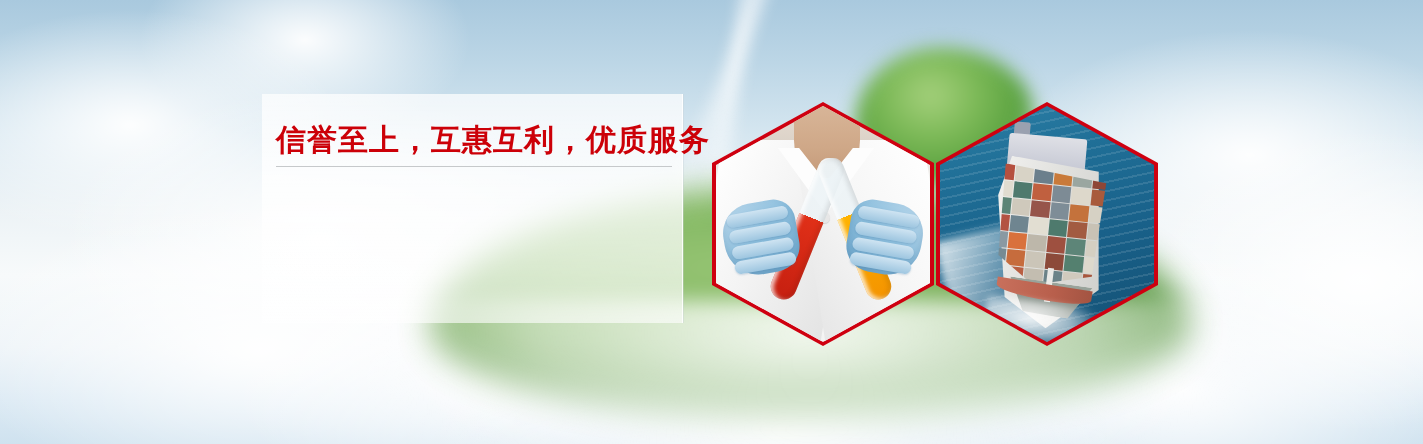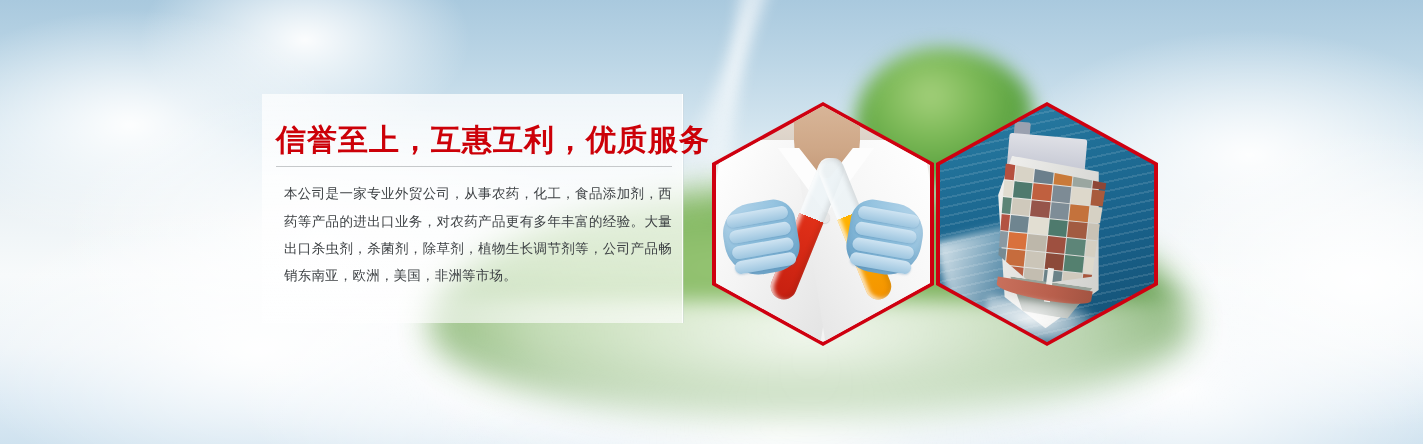--- a/index.html
+++ b/index.html
@@ -353,21 +353,20 @@
   <div class="cloud cloud-h"></div>
   <div class="rays"></div>
 
   <div class="earth"></div>
   <div class="tree"></div>
   <div class="earth-haze"></div>
 
   <div class="panel">
     <h1 class="panel-title">信誉至上，互惠互利，优质服务</h1>
     <div class="panel-divider"></div>
-    <p class="panel-body">本公司是一家专业外贸公司，从事农药，化工，食品添加剂，西药等产品的进出口业务，对农药产品更有多年丰富的经验。大量出口杀虫剂，杀菌剂，除草剂，植物生长调节剂等，公司产品畅销东南亚，欧洲，美国，非洲等市场。</p>
   </div>
 
   <div class="hex hex-lab">
     <div class="hex-inner">
       <div class="photo-lab">
         <div class="lab-coat-l"></div>
         <div class="lab-coat-r"></div>
         <div class="lab-neck"></div>
         <div class="lab-collar"></div>
         <div class="lab-button"></div>

